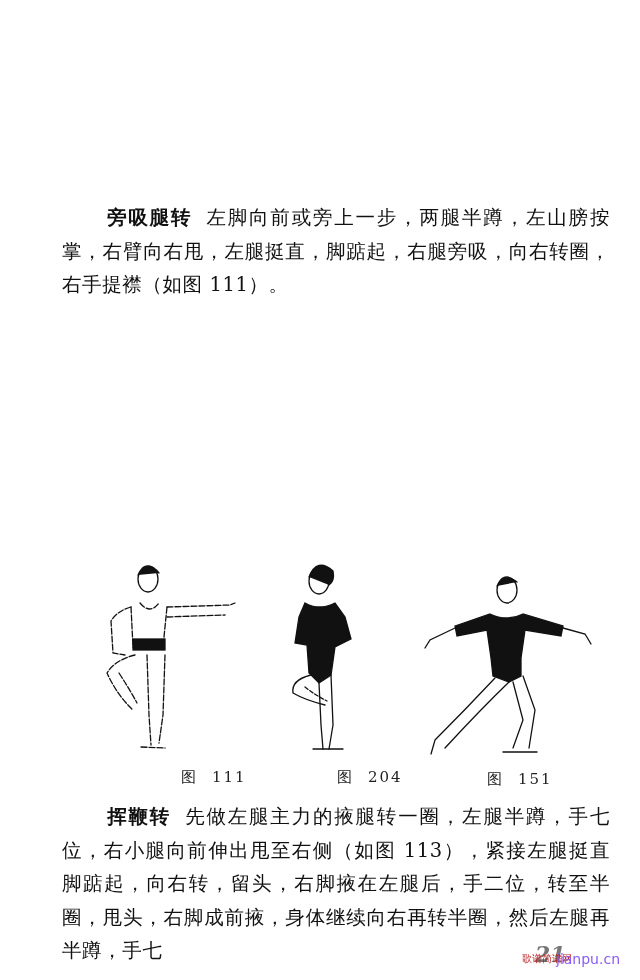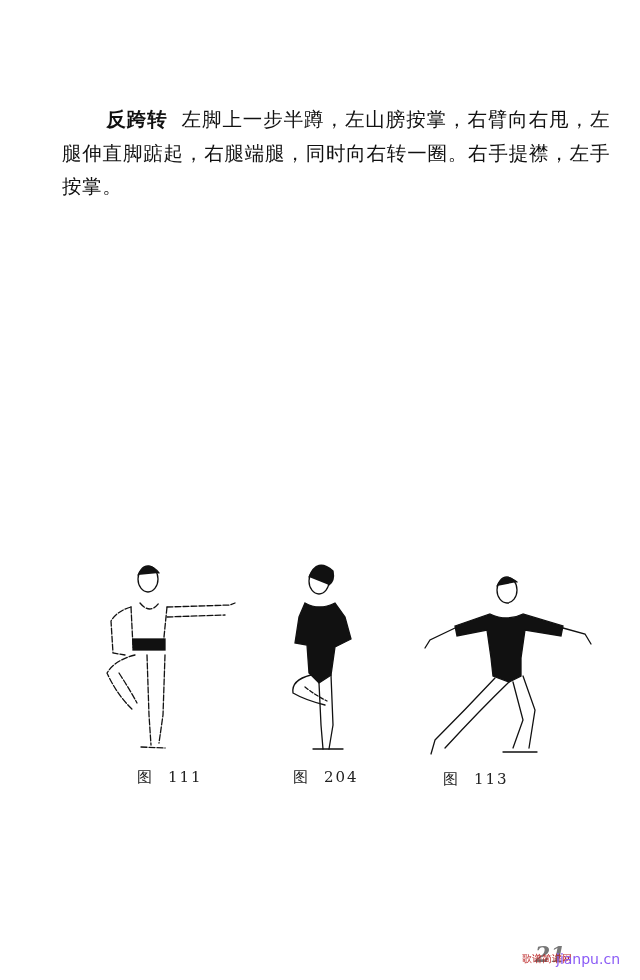--- a/index.html
+++ b/index.html
@@ -18,35 +18,36 @@
   .p2 { top: 201px; }
   .p3 { top: 297px; }
   .p4 { top: 800px; }
   .indent { display: inline-block; width: 44px; }
 
   .figure { position: absolute; }
   .figure svg { display: block; }
   .caption {
     position: absolute; font-size: 15px; letter-spacing: 2px; color: #222;
     font-family: "DejaVu Serif", serif;
+    margin-left: 44px;
   }
   .caption .num { margin-left: 14px; }
   .pagenum { position: absolute; left: 535px; top: 941px; font-size: 22px; color: #777; font-style: italic; font-weight: bold; font-family: "DejaVu Serif", serif; }
   .wm1 { position: absolute; left: 490px; top: 952px; font-size: 10px; color: #b91c1c; margin-left: 32px; }
   .wm2 { position: absolute; left: 556px; top: 951px; font-size: 14px; color: #8b5cf6; font-family: "DejaVu Sans", sans-serif; }
 </style>
 </head>
 <body>
 
 <div class="page">
 
-  <div class="para p1">
-    <span class="indent"></span><span class="head">反跨转</span><span>左脚上一步半蹲，左山膀按掌，右臂向右甩，左腿伸直脚踮起，右腿端腿，同时向右转一圈。右手提襟，左手按掌。</span>
+
+  <div class="para p2">
+    <span class="indent"></span><span class="head">旁吸腿转</span><span>左脚向前或旁上一步，两腿半蹲，左山膀按掌，右臂向右甩，左腿挺直，脚踮起，右腿旁吸，向右转圈，右手提襟（如图 111）。</span>
   </div>
-
 
 
   <div class="figure" style="left:95px; top:555px;">
     <svg width="150" height="200" viewBox="0 0 150 200">
       <g fill="none" stroke="#111" stroke-width="1.3" stroke-linecap="round" stroke-dasharray="6 2">
 
         <ellipse cx="53" cy="24" rx="10" ry="13" stroke-dasharray="none"></ellipse>
         <path d="M43 20 Q53 4 64 18" fill="#111" stroke-dasharray="none"></path>
 
         <path d="M36 52 L38 92 L68 92 L72 52"></path>
@@ -105,21 +106,24 @@
         <path d="M90 108 Q60 140 30 170 L26 184" fill="none"></path>
         <path d="M104 112 Q75 140 40 178" fill="none"></path>
 
         <path d="M108 112 L118 150 L108 178" fill="none"></path>
         <path d="M118 106 L130 140 L124 178" fill="none"></path>
         <path d="M98 182 L132 182" fill="none"></path>
       </g>
     </svg>
   </div>
   <div class="caption" style="left:443px; top:770px;">
-    <span>图</span><span class="num">113</span>
+    <span>图</span><span class="num">151</span>
   </div>
 
+  <div class="para p4">
+    <span class="indent"></span><span class="head">挥鞭转</span><span>先做左腿主力的掖腿转一圈，左腿半蹲，手七位，右小腿向前伸出甩至右侧（如图 113），紧接左腿挺直脚踮起，向右转，留头，右脚掖在左腿后，手二位，转至半圈，甩头，右脚成前掖，身体继续向右再转半圈，然后左腿再半蹲，手七</span>
+  </div>
 
   <div class="pagenum">21</div>
   <div class="wm1">歌谱简谱网</div>
   <div class="wm2">jianpu.cn</div>
 
 </div>
 
 </body></html>

